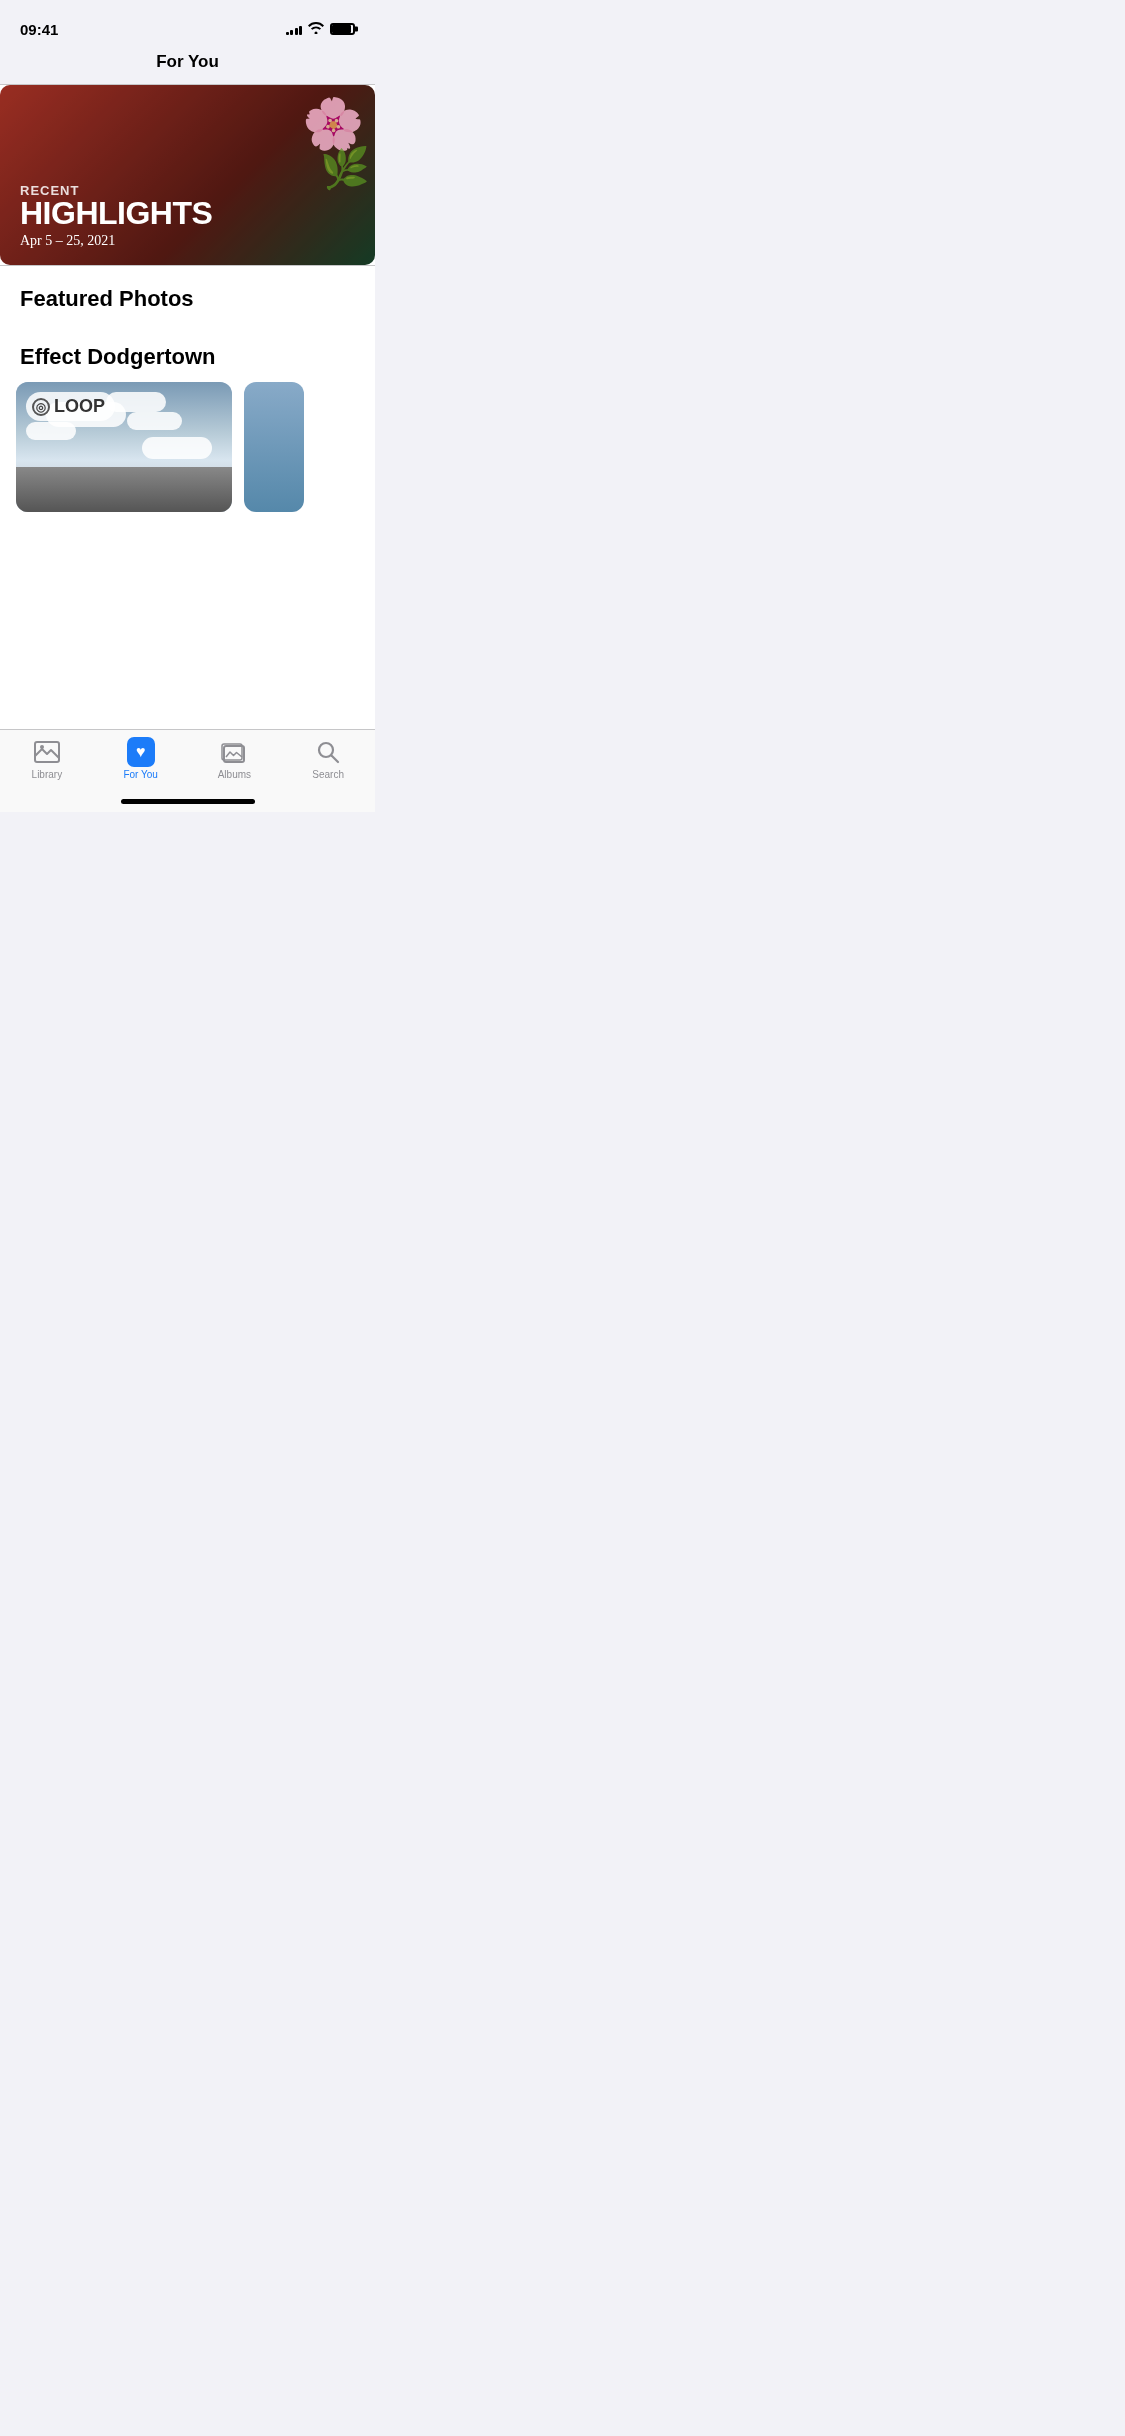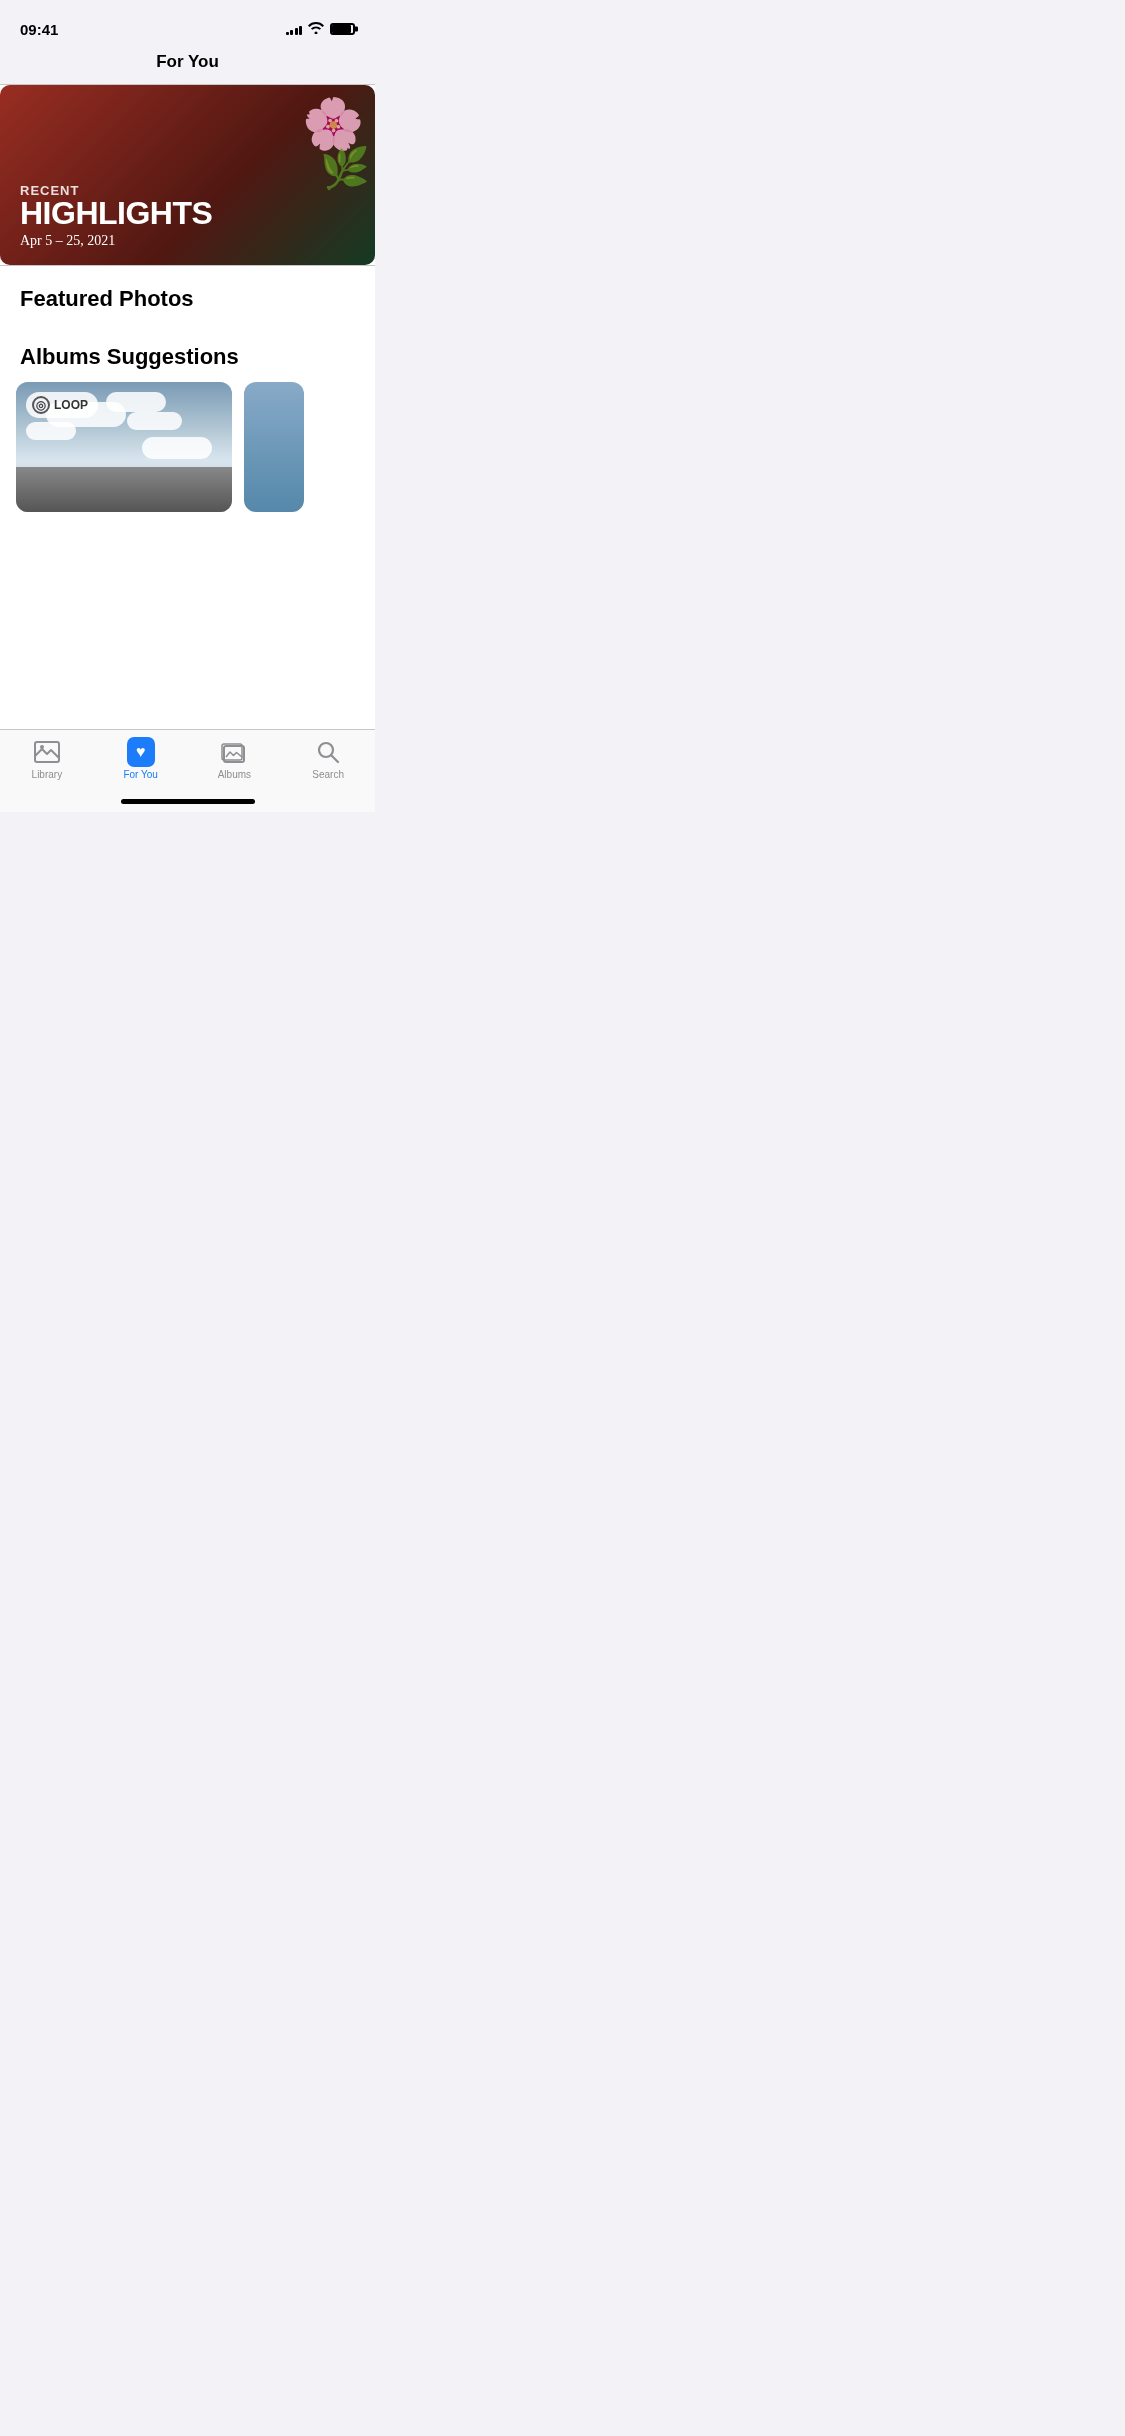--- a/index.html
+++ b/index.html
@@ -422,21 +422,21 @@
     .loop-badge {
       position: absolute;
       top: 10px;
       left: 10px;
       background: rgba(255,255,255,0.85);
       border-radius: 20px;
       padding: 4px 10px 4px 6px;
       display: flex;
       align-items: center;
       gap: 4px;
-      font-size: 12px;
+      font-size: 18px;
       font-weight: 700;
       color: #333;
       z-index: 5;
     }
 
     .loop-icon {
       width: 18px;
       height: 18px;
       border: 2.5px solid #555;
       border-radius: 50%;
@@ -582,21 +582,21 @@
 
   <div class="section-header">
     <span class="section-title">Featured Photos</span>
   </div>
 
 
   <div class="section-divider"></div>
 
   <div class="effect-suggestions">
     <div class="section-header">
-      <span class="section-title">Albums Suggestions</span>
+      <span class="section-title">Effect Dodgertown</span>
     </div>
 
     <div class="effects-scroll">
 
       <div class="effect-card">
         <div class="effect-card-sky">
 
           <div class="cloud" style="top:20px; left:30px; width:80px; height:25px;"></div>
           <div class="cloud" style="top:10px; left:90px; width:60px; height:20px;"></div>
           <div class="cloud" style="top:40px; left:10px; width:50px; height:18px;"></div>

